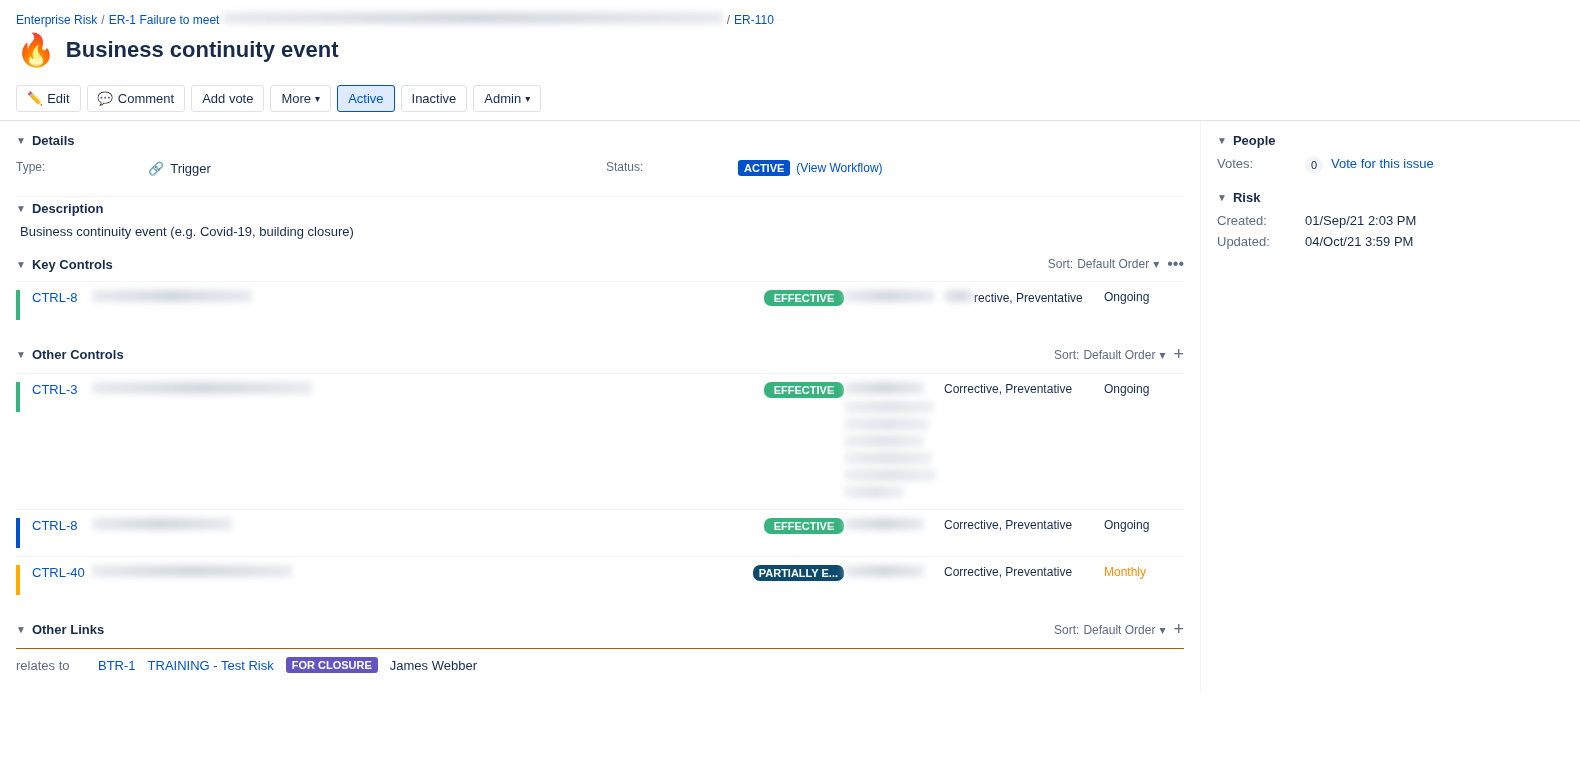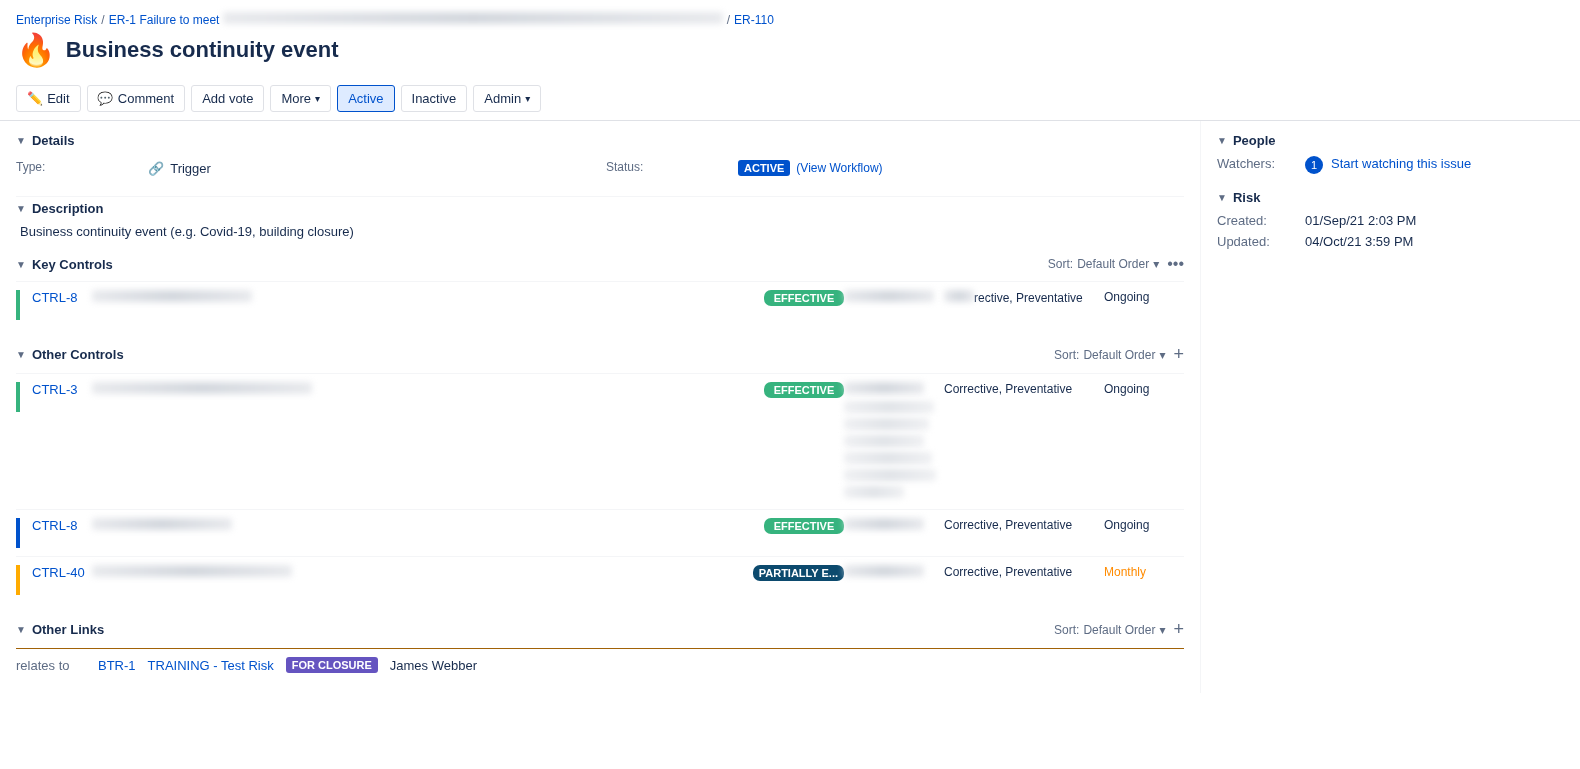--- a/index.html
+++ b/index.html
@@ -287,23 +287,23 @@
   </div>
 
   <div class="sidebar">
 
     <div class="sidebar-section">
       <div class="sidebar-section-header">
         <span class="section-chevron">▼</span>
         <span>People</span>
       </div>
       <div class="sidebar-row">
-        <span class="sidebar-label">Watchers:</span>
-        <span class="watcher-count">1</span>
-        <a class="sidebar-link">Start watching this issue</a>
+        <span class="sidebar-label">Votes:</span>
+        <span class="vote-count">0</span>
+        <a class="sidebar-link">Vote for this issue</a>
       </div>
     </div>
 
     <div class="sidebar-section">
       <div class="sidebar-section-header">
         <span class="section-chevron">▼</span>
         <span>Risk</span>
       </div>
       <div class="sidebar-row">
         <span class="sidebar-label">Created:</span>

